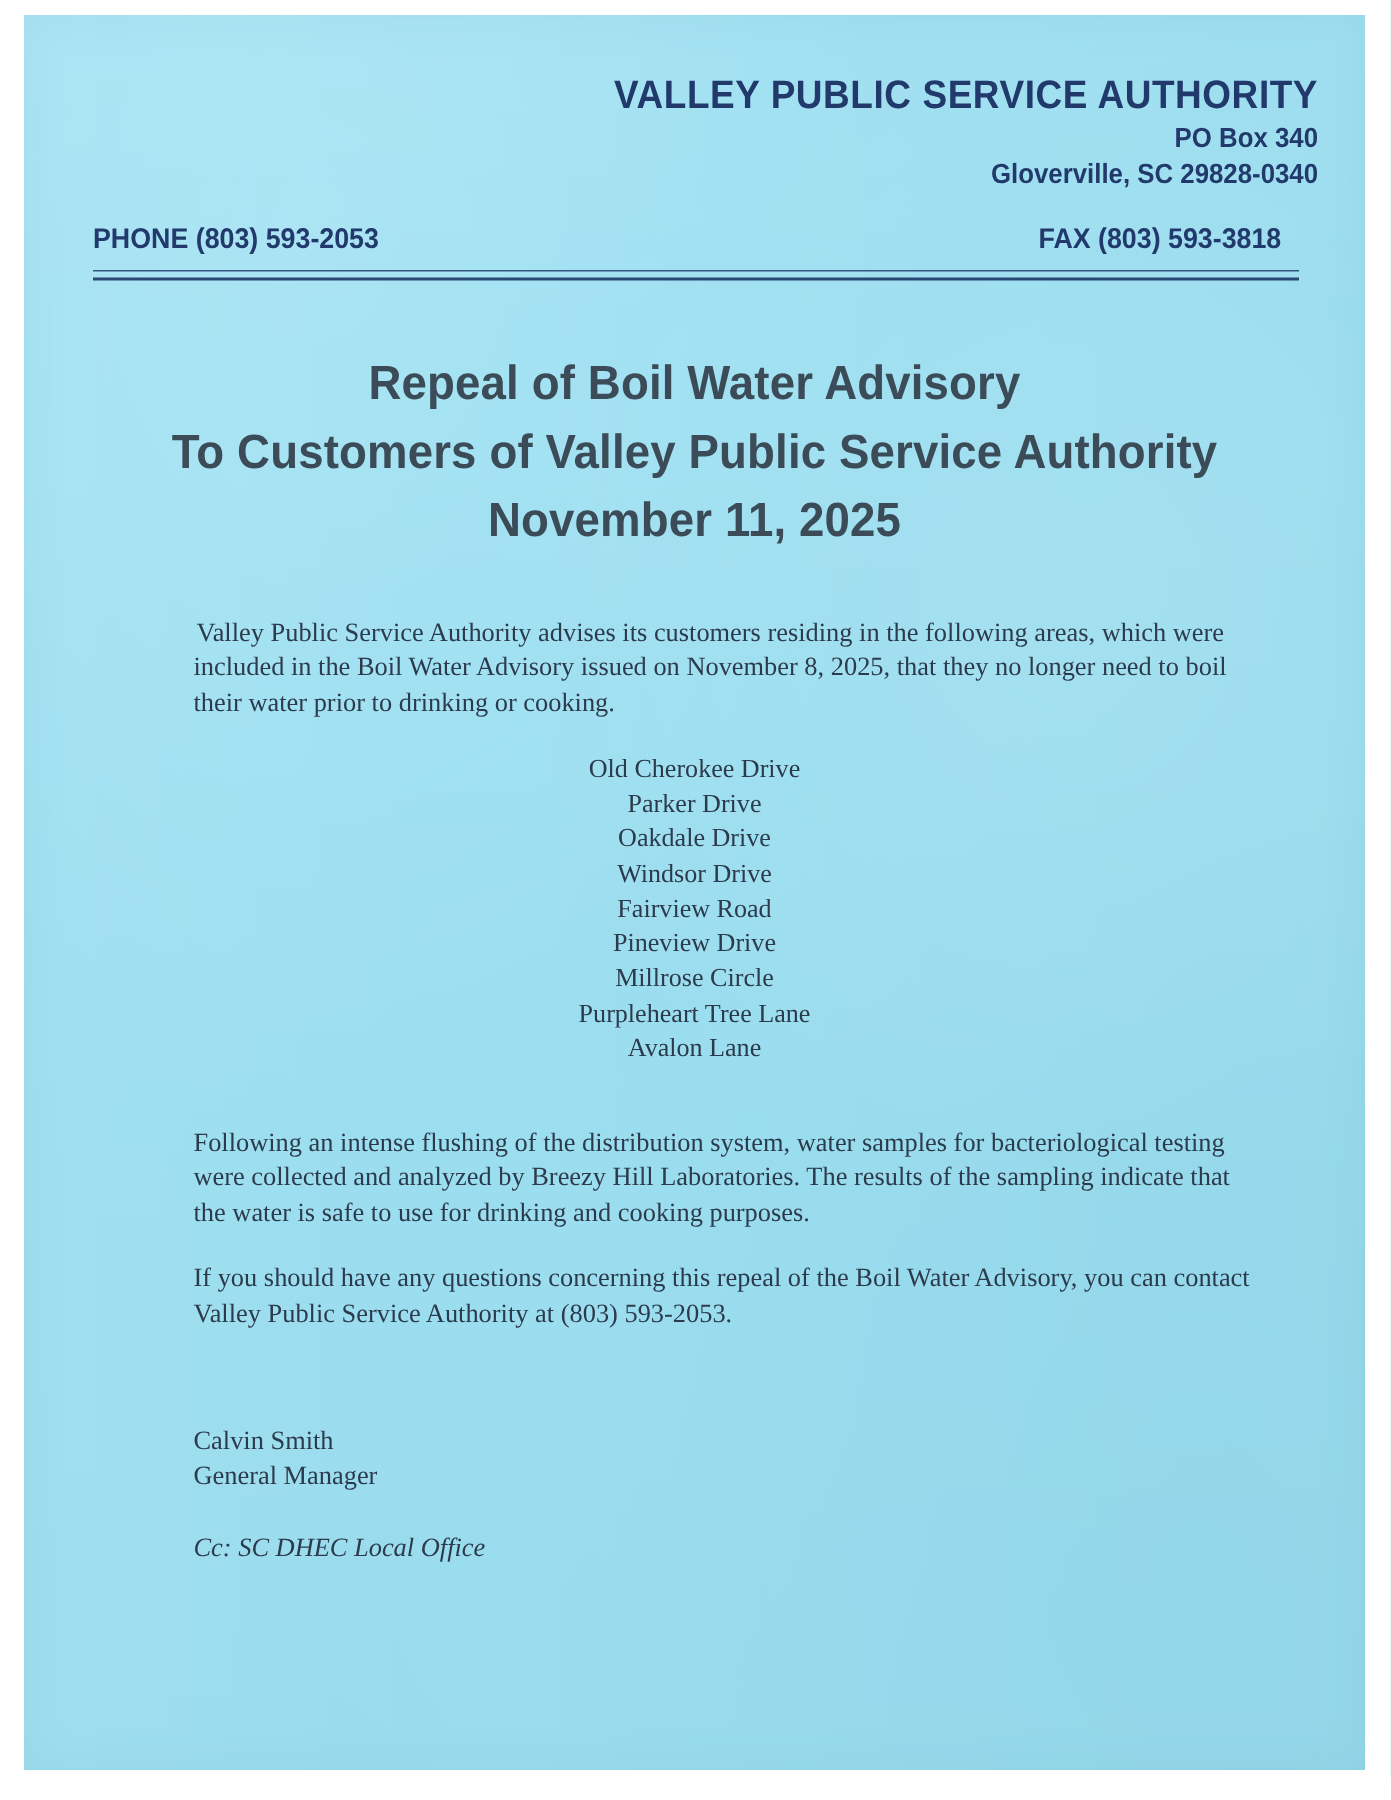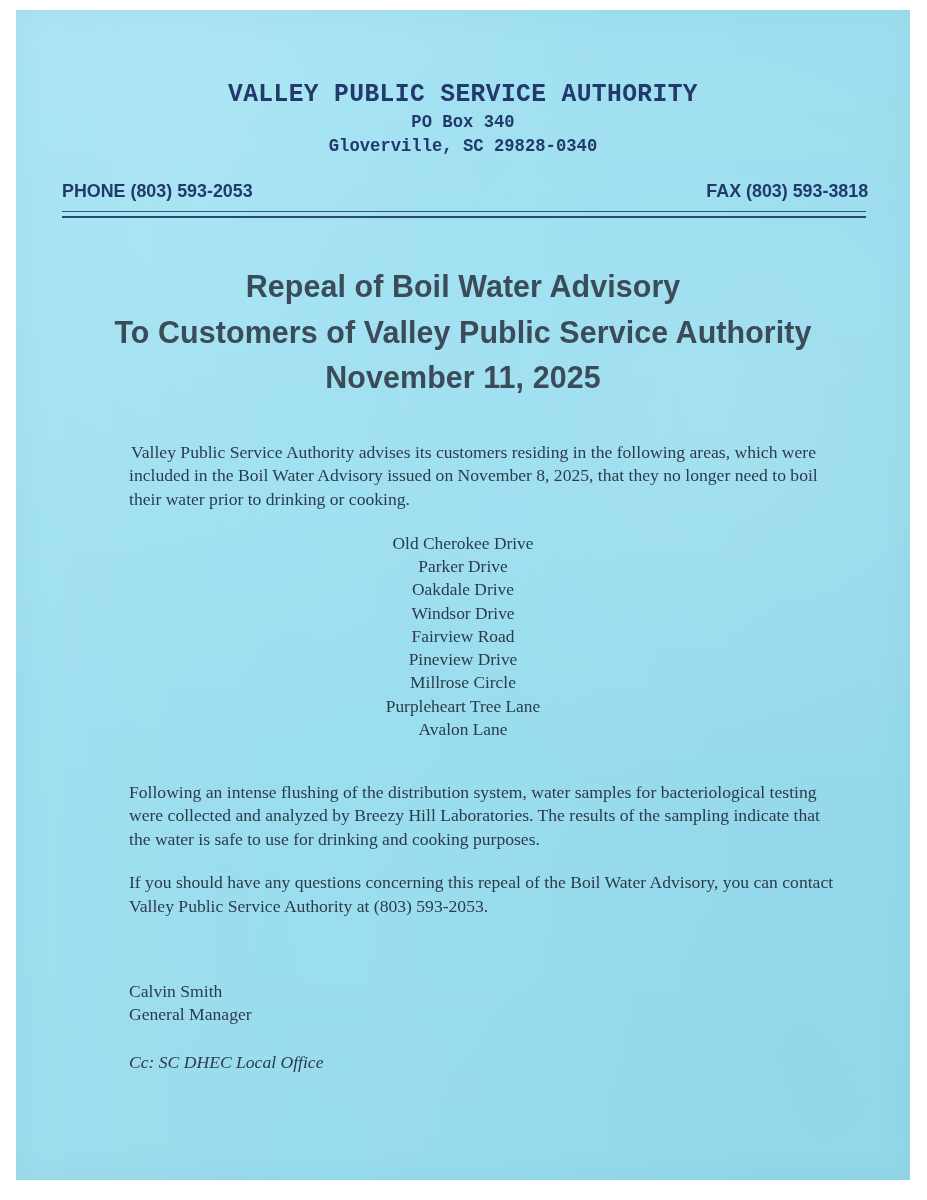--- a/index.html
+++ b/index.html
@@ -50,24 +50,24 @@
 
   .content {
     position: relative;
     z-index: 2;
     width: 100%;
     height: 100%;
   }
 
   
   .letterhead {
-    text-align: center;
-    padding-top: 70px;
+    text-align: right;
+    padding-top: 39px;
     color: #22396b;
-    font-family: Liberation Mono, monospace;
+    font-family: Liberation Sans, sans-serif;
   }
   .org-name {
     font-size: 26.5px;
     font-weight: bold;
     letter-spacing: 0.4px;
     line-height: 1.06;
     transform: scaleX(0.93);
     transform-origin: center;
   }
   .addr-line {
@@ -75,21 +75,21 @@
     font-weight: bold;
     line-height: 1.28;
     transform: scaleX(0.93);
     transform-origin: center;
   }
   .addr-line.first { margin-top: 3px; }
 
   .contact-row {
     position: relative;
     margin-top: 22px;
-    padding: 0 42px 0 46px;
+    padding: 0 56px 0 46px;
     color: #22396b;
     font-family: "Liberation Sans Narrow", "Liberation Sans", "DejaVu Sans", sans-serif;
     font-size: 19px;
     font-weight: bold;
     display: flex;
     justify-content: space-between;
     align-items: baseline;
   }
   .contact-row .phone,
   .contact-row .fax {

